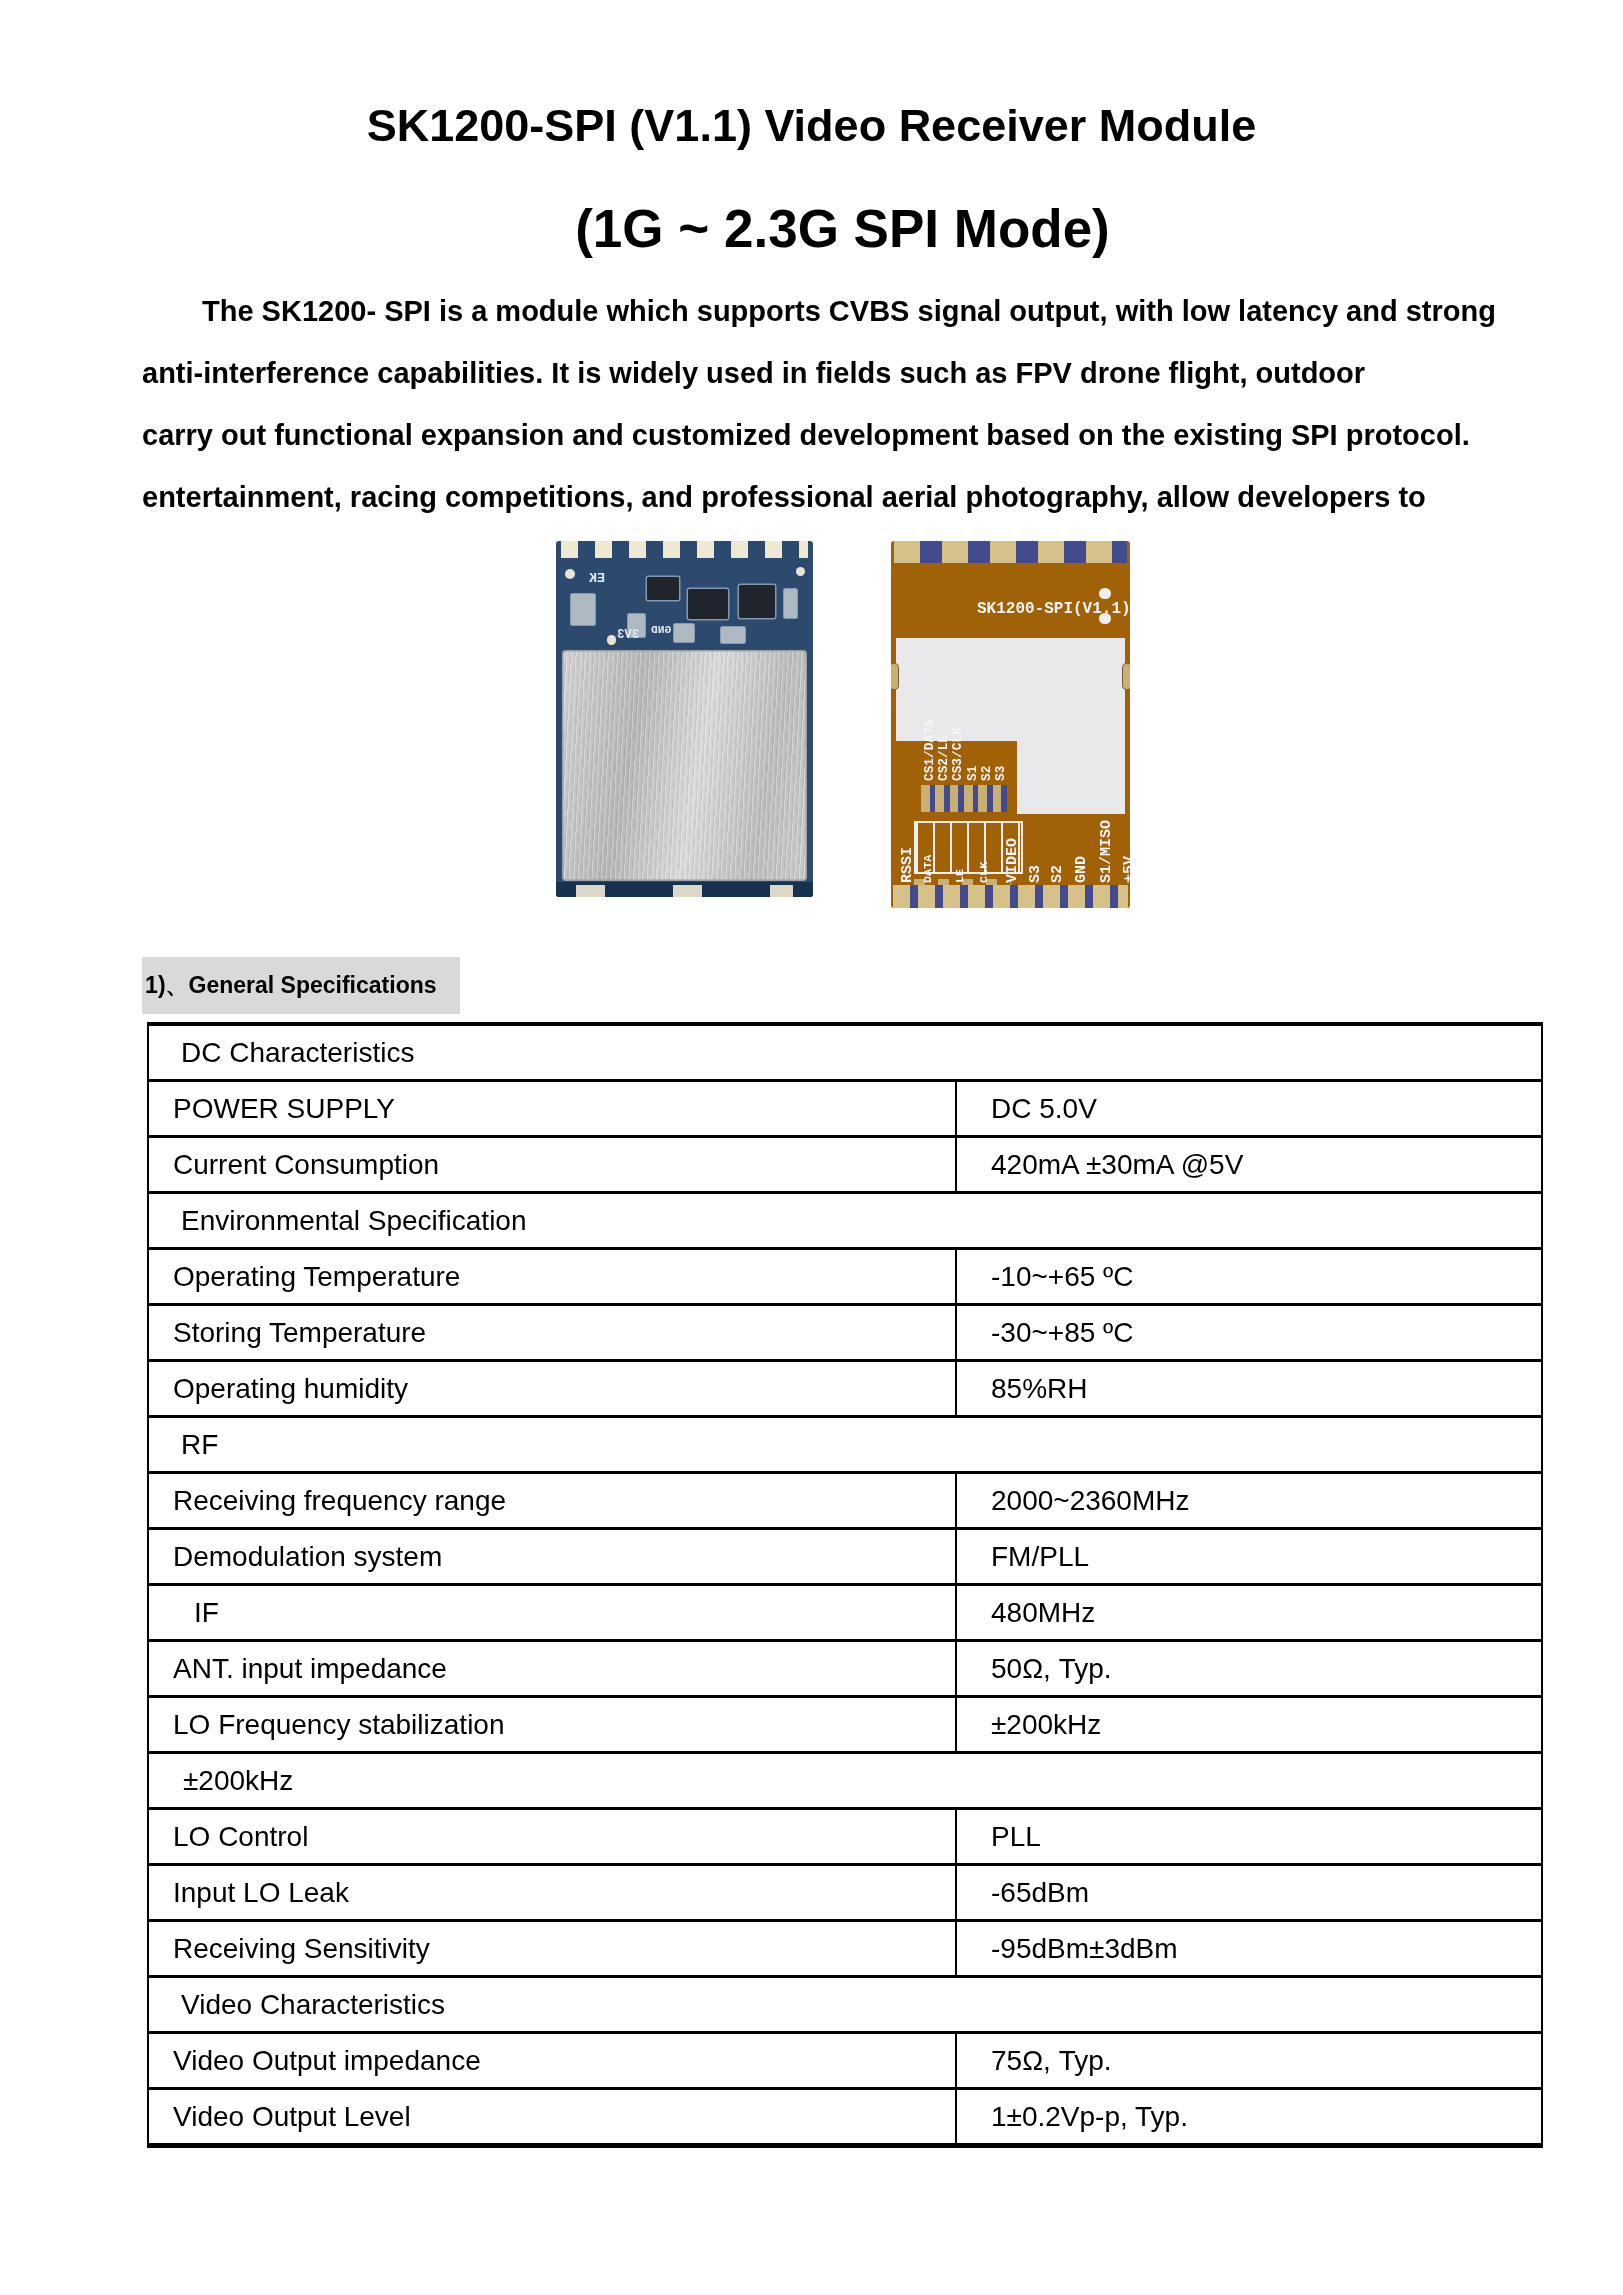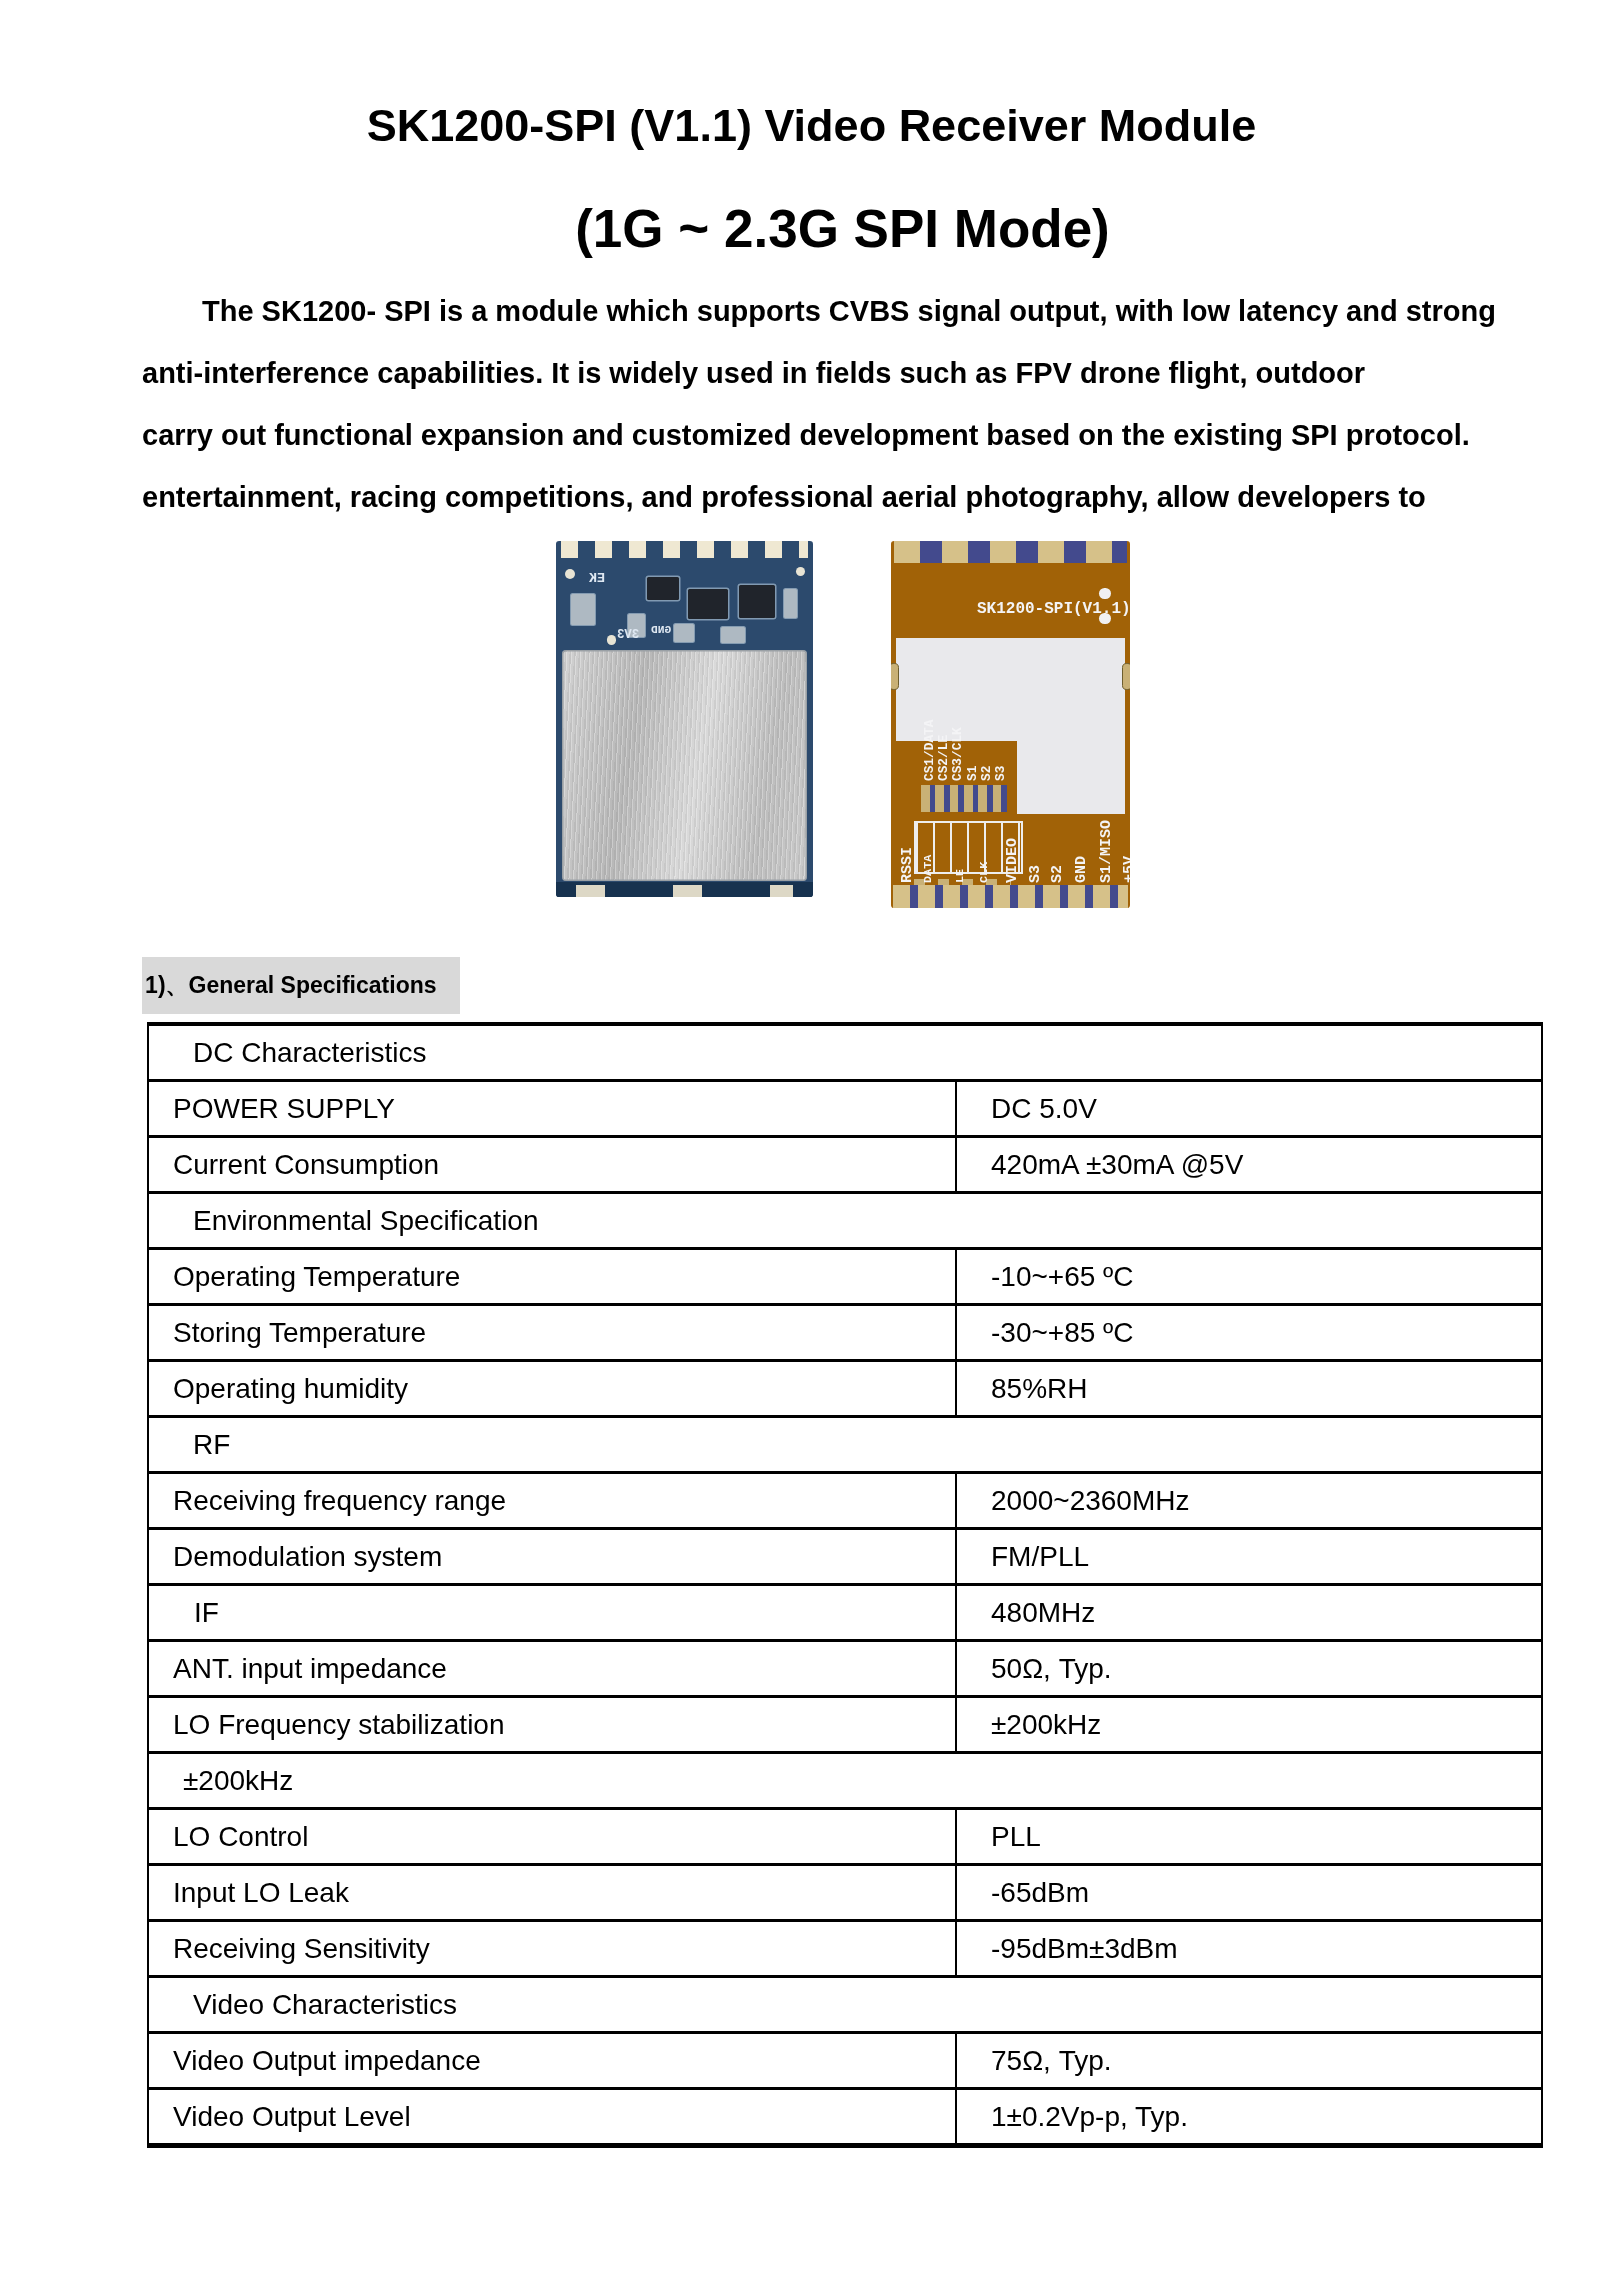--- a/index.html
+++ b/index.html
@@ -121,21 +121,21 @@
   }
   .t-row{
     display:flex;align-items:stretch;height:53px;
     border-bottom:3.1px solid #000;
     font-size:28px;
   }
   .t-row:last-child{border-bottom:none;}
   .cell{display:flex;align-items:center;box-sizing:border-box;}
   .cl{width:808px;padding-left:24px;border-right:2px solid #000;}
   .cr{flex:1;padding-left:34px;}
-  .cfull{width:100%;padding-left:20px;margin-left:24px;}
+  .cfull{width:100%;padding-left:32px;}
   .bold{font-weight:normal;text-align:center;}
   .indent{padding-left:45px;}
 </style>
 </head>
 <body>
 
 <div class="page">
 
   <div class="doc-title">SK1200-SPI (V1.1) Video Receiver Module</div>
   <div class="doc-subtitle">(1G ~ 2.3G SPI Mode)</div>

